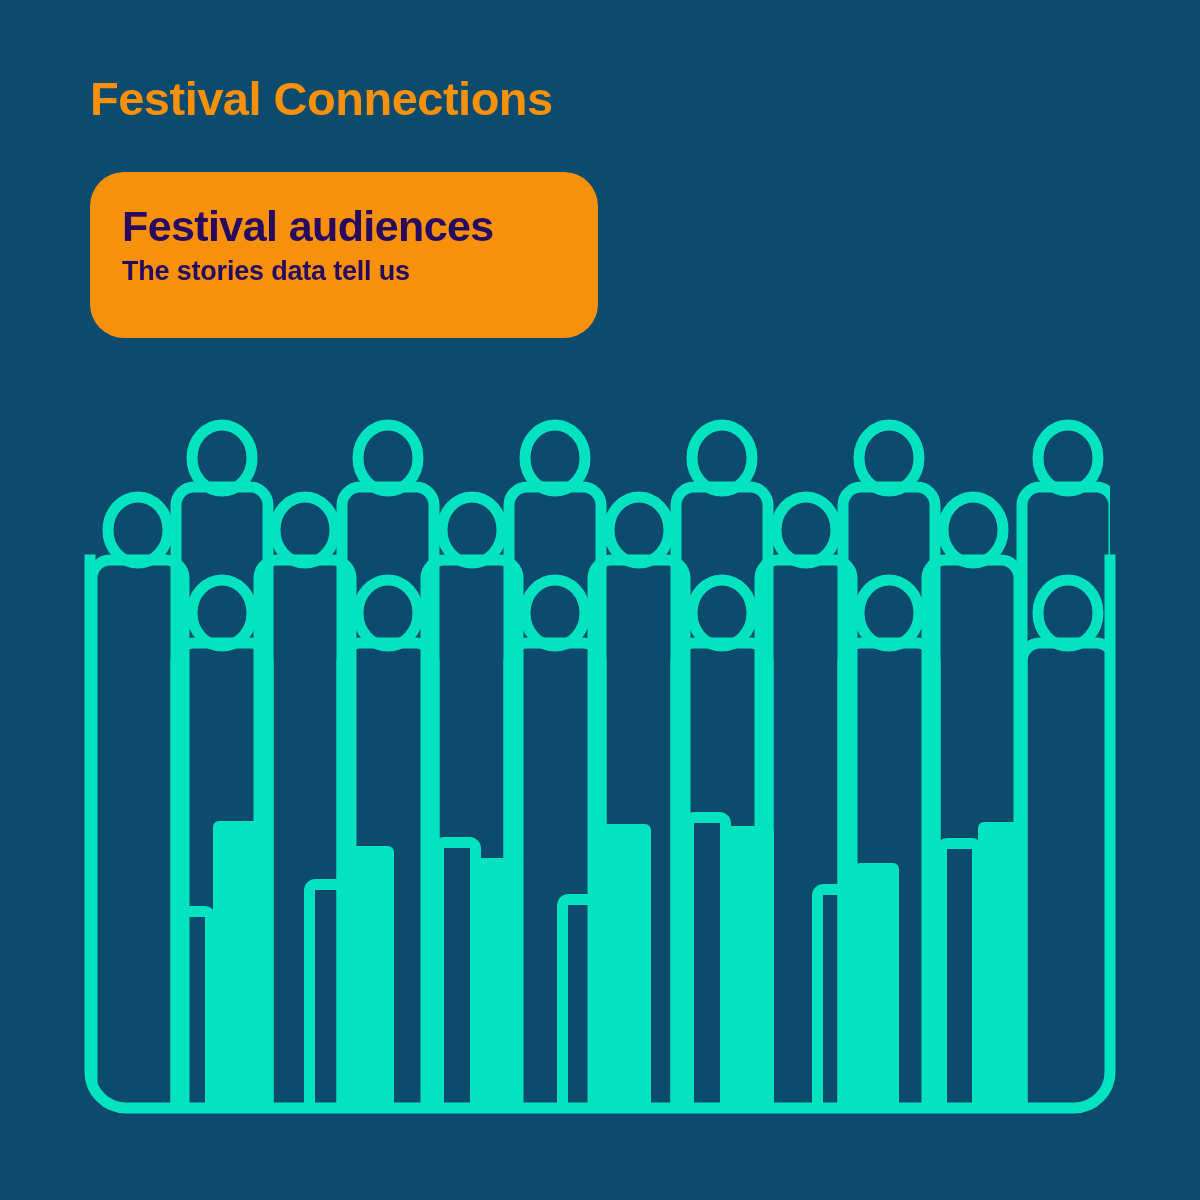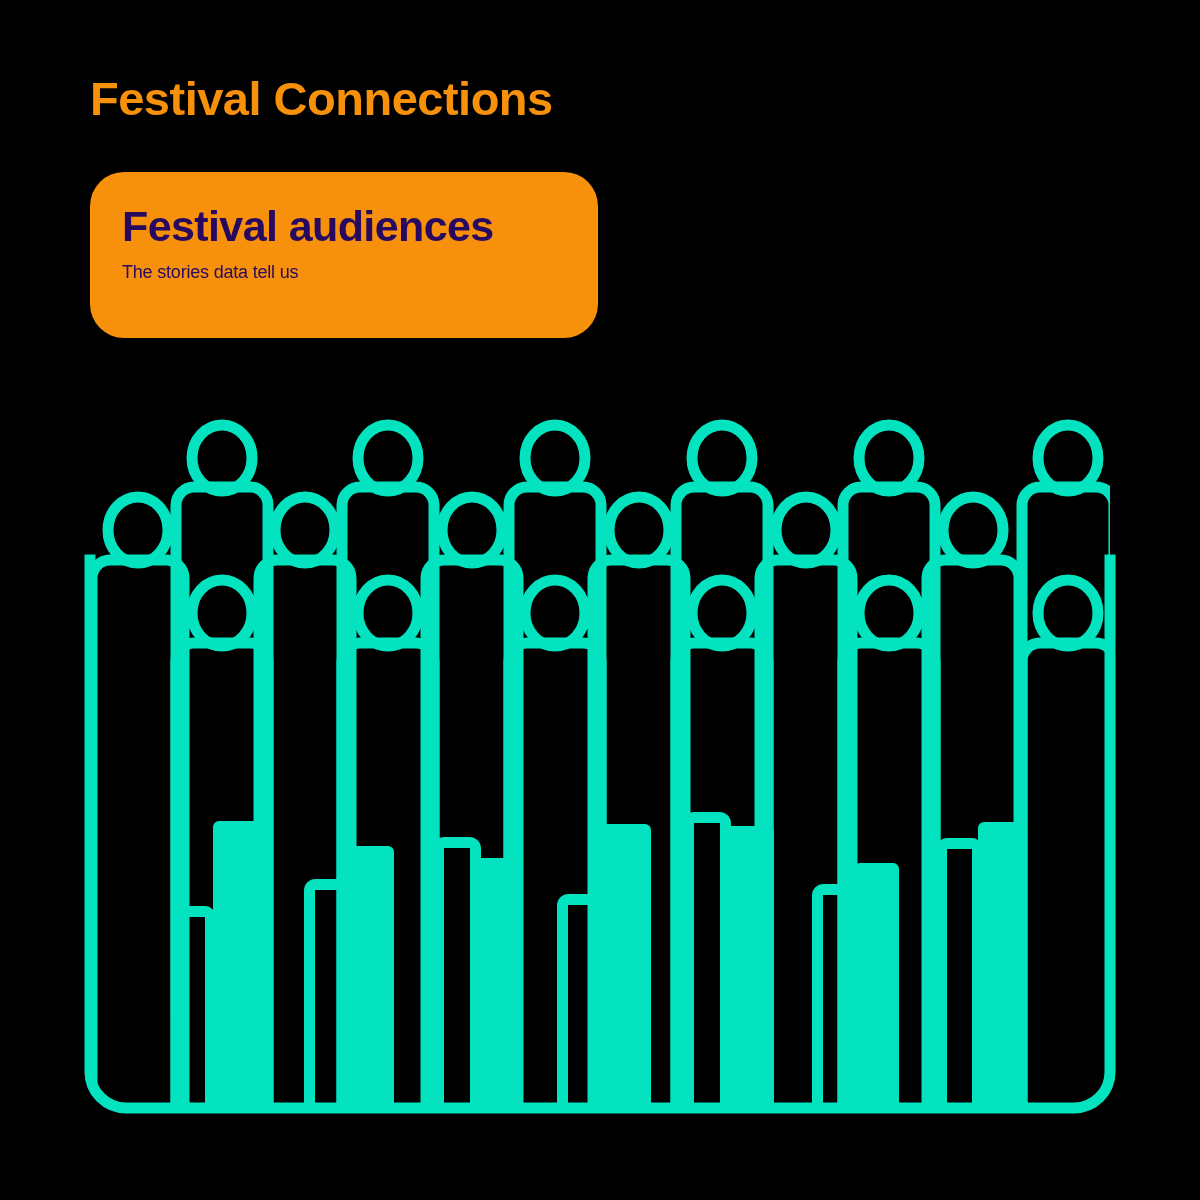--- a/index.html
+++ b/index.html
@@ -8,21 +8,21 @@
     padding: 0;
     background: #2a0a63;
   }
   body {
     font-family: "Liberation Sans", sans-serif;
   }
   #canvas {
     position: relative;
     width: 1200px;
     height: 1200px;
-    background: #000000;
+    background: #0c4a6e;
     overflow: hidden;
   }
 
   
   .kicker {
     position: absolute;
     left: 90px;
     top: 74px;
     font-size: 47px;
     font-weight: 700;
@@ -46,23 +46,23 @@
   }
   .card-title {
     font-size: 43px;
     font-weight: 700;
     color: #270a5f;
     letter-spacing: -0.6px;
     line-height: 1.12;
     white-space: nowrap;
   }
   .card-sub {
-    margin-top: 12px;
-    font-size: 18px;
-    font-weight: 400;
+    margin-top: 6px;
+    font-size: 27px;
+    font-weight: 700;
     color: #270a5f;
     letter-spacing: -0.2px;
     line-height: 1.15;
     white-space: nowrap;
   }
 
   
   .illustration {
     position: absolute;
     left: 0;

